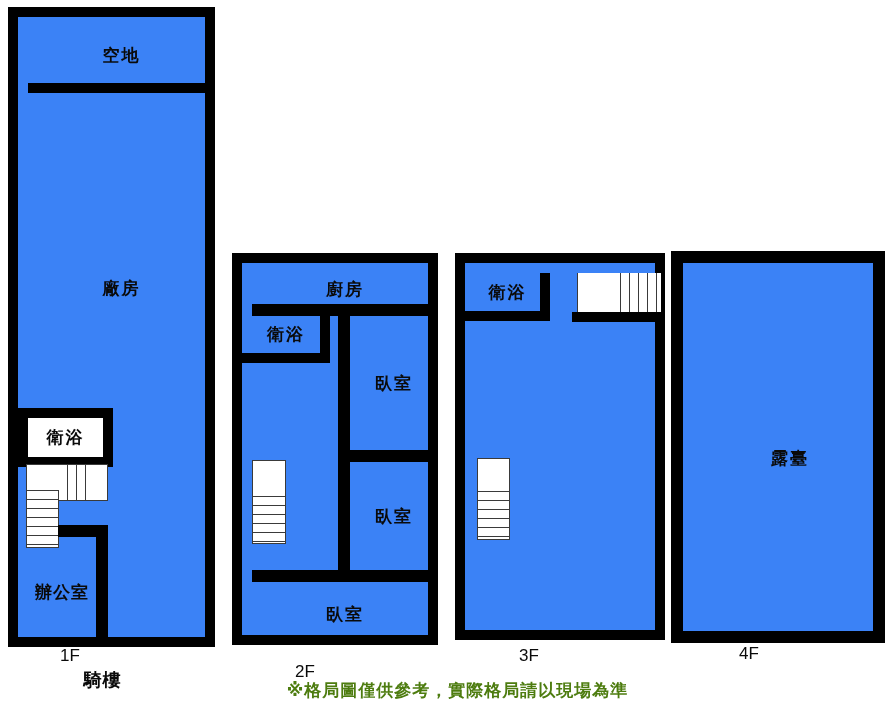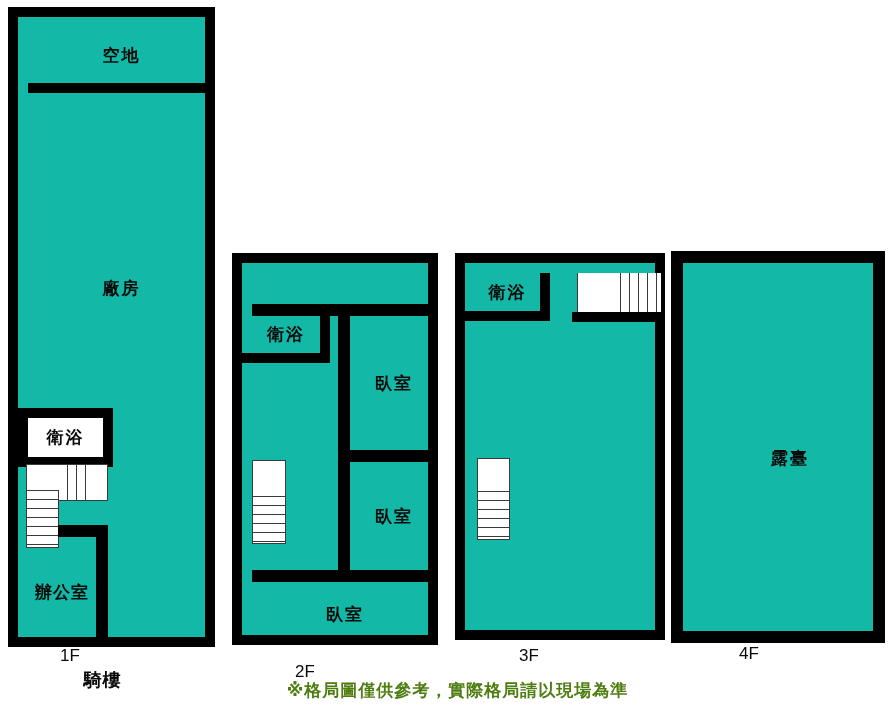--- a/index.html
+++ b/index.html
@@ -1,21 +1,21 @@
 <!DOCTYPE html>
 <html><head>
 <meta charset="utf-8">
 <style>
   html,body{margin:0;padding:0;background:#ffffff;}
   .canvas{
     position:relative;width:889px;height:712px;background:#ffffff;
     font-family:"Liberation Sans","DejaVu Sans",sans-serif;color:#0a0a0a;
     overflow:hidden;
   }
-  .floor{position:absolute;border:10px solid #000;background:#14b8a6;box-sizing:border-box;}
+  .floor{position:absolute;border:10px solid #000;background:#3b82f6;box-sizing:border-box;}
   .floor-4f{border-width:12px;text-decoration:underline;}
   .wall{position:absolute;background:#000;}
   .room-box{position:absolute;border:10px solid #000;background:#fff;box-sizing:border-box;
     display:flex;align-items:center;justify-content:center;}
   .room-label{position:absolute;display:flex;align-items:center;justify-content:center;
     font-size:17px;font-weight:600;letter-spacing:2px;white-space:nowrap;color:#0a0a0a;}
   .room-box .room-label{position:static;}
   .stair{position:absolute;border:1px solid #3a3a3a;background:#fff;box-sizing:border-box;}
   .treads-y{position:absolute;left:0;right:0;
     background:repeating-linear-gradient(to bottom,transparent 0 8px,#3a3a3a 8px 9px);}
@@ -50,20 +50,21 @@
 
     <div class="wall" style="left:40px;top:508px;width:50px;height:12px;"></div>
     <div class="wall" style="left:78px;top:508px;width:12px;height:122px;"></div>
     <div class="room-label" style="left:10px;top:560px;width:68px;height:30px;letter-spacing:1px;">辦公室</div>
   </div>
   <div class="floor-label" style="left:60px;top:646px;width:80px;">1F</div>
   <div class="floor-sublabel" style="left:60px;top:668px;width:85px;">騎樓</div>
 
   <div class="floor" style="left:232px;top:253px;width:206px;height:392px;">
 
+    <div class="room-label" style="left:10px;top:12px;width:186px;height:28px;">廚房</div>
     <div class="wall" style="left:10px;top:41px;width:186px;height:12px;"></div>
 
     <div class="wall" style="left:78px;top:41px;width:10px;height:59px;"></div>
     <div class="wall" style="left:0px;top:90px;width:88px;height:10px;"></div>
     <div class="room-label" style="left:10px;top:53px;width:68px;height:37px;">衛浴</div>
 
     <div class="wall" style="left:96px;top:41px;width:12px;height:278px;"></div>
     <div class="wall" style="left:96px;top:187px;width:100px;height:12px;"></div>
     <div class="wall" style="left:10px;top:307px;width:186px;height:12px;"></div>
 

